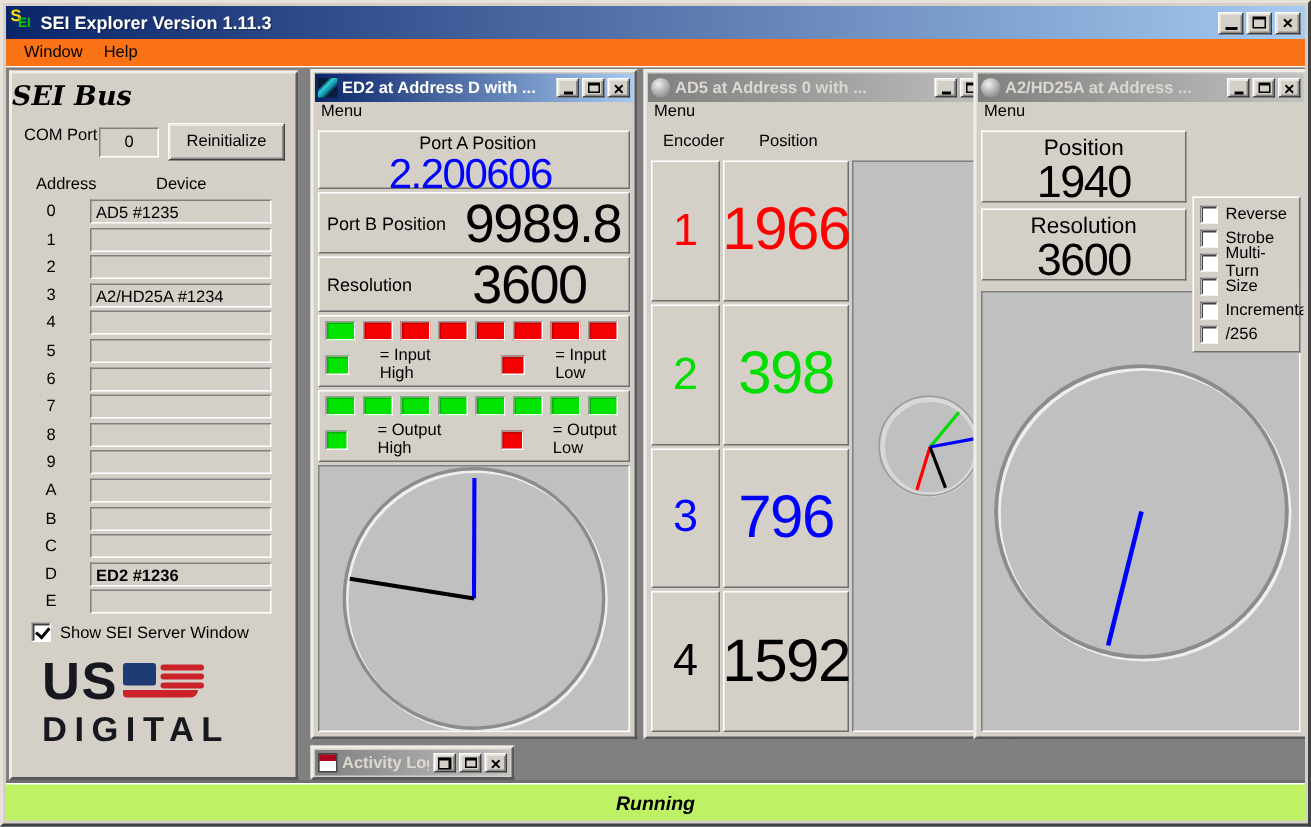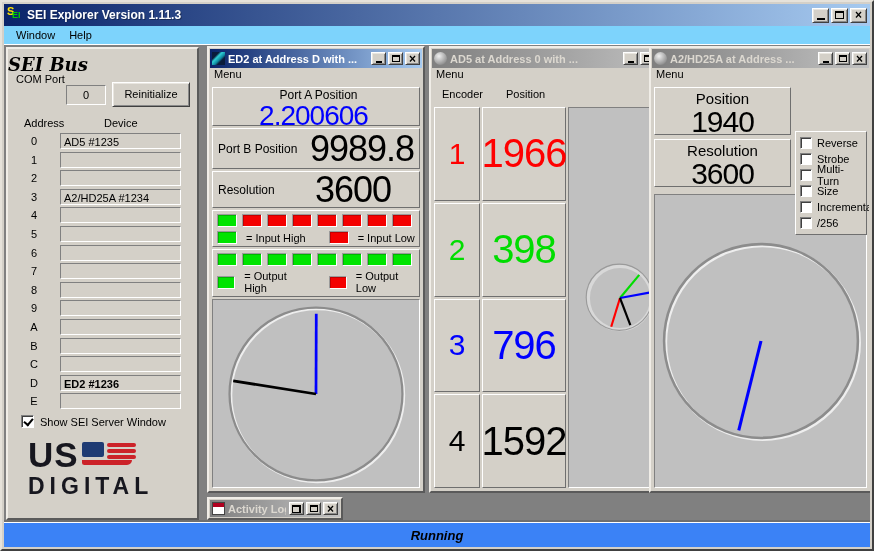--- a/index.html
+++ b/index.html
@@ -30,36 +30,36 @@
   .g-min { width:8px; height:2px; background:#000; margin-top:7px; }
   .small .g-min { margin-top:6px; width:6px; }
   .g-max { width:9px; height:8px; border:1px solid #000; border-top:2px solid #000; }
   .small .g-max { width:8px; height:7px; }
   .g-close { font-size:12px; font-weight:bold; line-height:1; font-family:"Liberation Sans",sans-serif; }
   .g-restore { position:relative; width:9px; height:8px; }
   .g-restore:before { content:""; position:absolute; right:0; top:0; width:6px; height:5px; border:1px solid #000; border-top:2px solid #000; background:#D4D0C8; }
   .g-restore:after  { content:""; position:absolute; left:0; bottom:0; width:6px; height:5px; border:1px solid #000; border-top:2px solid #000; background:#D4D0C8; }
 
   
-  .menubar { position:absolute; left:2px; top:24px; right:2px; height:19px; background:#7dd3fc;
+  .menubar { position:absolute; left:2px; top:24px; right:2px; height:19px; background:#f97316;
     display:flex; align-items:center; gap:2px; padding-left:6px; border-bottom:1px solid #ffffff; }
   .menubar .mi { padding:2px 6px; }
 
   .client { position:absolute; left:2px; top:43px; right:2px; height:477px; background:#808080; overflow:hidden; }
 
-  .statusbar { position:absolute; left:2px; top:520px; right:2px; height:25px; background:#3b82f6;
+  .statusbar { position:absolute; left:2px; top:520px; right:2px; height:25px; background:#bef264;
     border-top:1px solid #ffffff; box-shadow:0 -2px 0 #6f6f6f; display:flex; align-items:center; justify-content:center; }
   .statusbar .run { font-weight:bold; font-style:italic; font-size:13px; }
 
   
   .seibus { position:absolute; left:2px; top:2px; width:193px; height:473px;
     border:2px solid; border-color:#f0ede7 #5a5a5a #5a5a5a #f0ede7; background:#D4D0C8; }
   .seibus h1 { position:absolute; top:5px; left:0; right:0; 
     font-family:"DejaVu Serif", serif; font-style:italic; font-weight:bold; font-size:18px; }
-  .com-label { position:absolute; left:8px; top:24px; }
+  .com-label { position:absolute; left:8px; top:35px; }
   .com-box { position:absolute; left:58px; top:36px; width:40px; height:20px; text-align:center; line-height:18px; }
   .reinit { position:absolute; left:104px; top:33px; width:78px; height:25px;
     border:1px solid; border-color:#ffffff #404040 #404040 #ffffff;
     box-shadow:inset 1px 1px 0 #e9e6e0, inset -1px -1px 0 #8a8a8a;
     background:#D4D0C8; text-align:center; line-height:23px; }
   .addr-hdr { position:absolute; left:16px; top:68px; }
   .dev-hdr  { position:absolute; left:96px; top:68px; }
   .devrows { position:absolute; left:0; top:84px; right:0; display:flex; flex-direction:column; gap:2.6px; }
   .devrow { display:flex; align-items:center; height:16px; }
   .devrow .addr { width:52px; text-align:center; }
@@ -100,21 +100,21 @@
   .disp { flex:none; display:flex; align-items:center; }
   .disp .lbl { font-size:12px; padding-left:5px; white-space:nowrap; }
   .disp .val { flex:1; text-align:right; padding-right:5px; font-size:36px; line-height:1; letter-spacing:-1px; }
   .disp .val.blue { font-size:28px; }
   .disp .val.res  { padding-right:28px; }
   .ledpanel { flex:none; padding:3px 4px 2px 4px; }
   .ledrow { display:flex; gap:5px; }
   .led { width:20px; height:13px; border:1px solid; border-color:#9a9a9a #ffffff #ffffff #9a9a9a; box-shadow:inset 1px 1px 0 #00000033; }
   .led-high { background:#00e400; }
   .led-low  { background:#f40000; }
-  .legend { display:flex; align-items:center; gap:9px; margin-top:4px; }
+  .legend { display:flex; align-items:center; gap:20px; margin-top:4px; }
   .legend .t { margin-right:14px; }
   .dialpanel { flex:1; background:#c0c0c0; border:1px solid; border-color:#808080 #ffffff #ffffff #808080;
     display:flex; align-items:center; justify-content:center; overflow:hidden; }
 
   
   .ad5-hdrs { height:20px; flex:none; position:relative; }
   .ad5-hdrs .h1 { position:absolute; left:8px; top:3px; }
   .ad5-hdrs .h2 { position:absolute; left:72px; top:3px; }
   .ad5-table { flex:1; display:flex; gap:2px; }
   .ad5-c1 { width:46px; display:flex; flex-direction:column; gap:2px; }

